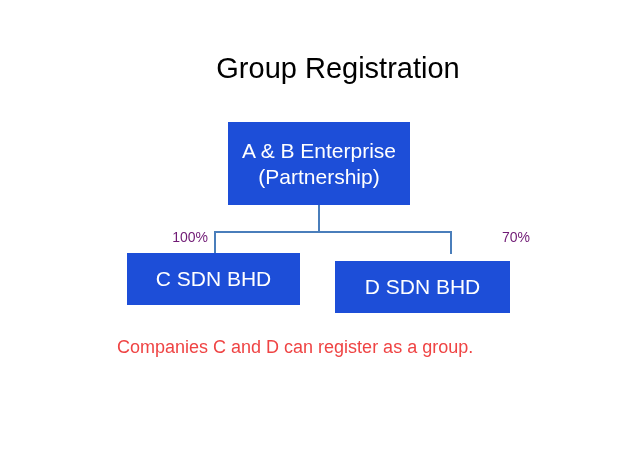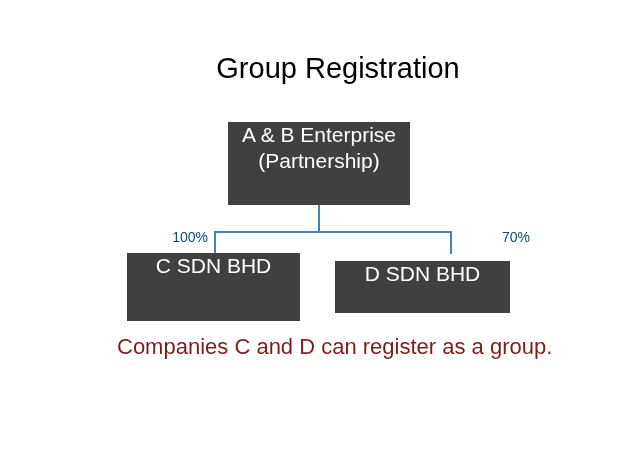--- a/index.html
+++ b/index.html
@@ -30,23 +30,24 @@
     line-height: 40px;
     color: #000000;
     white-space: nowrap;
     padding-left: 19px;
   }
 
   
   .org-box {
     position: absolute;
     box-sizing: border-box;
-    background: #404040;
+    background: #1d4ed8;
     color: #ffffff;
     display: flex;
+    align-items: center;
     justify-content: center;
     text-align: center;
   }
   .org-box .box-text {
     display: block;
     width: 100%;
     white-space: pre-line;
   }
 
   #box-parent {
@@ -55,21 +56,21 @@
     width: 182px;
     height: 83px;
     font-size: 21px;
     line-height: 26px;
   }
 
   #box-child-left {
     left: 127px;
     top: 253px;
     width: 173px;
-    height: 68px;
+    height: 52px;
     font-size: 21px;
     line-height: 26px;
   }
 
   #box-child-right {
     left: 335px;
     top: 253px;
     width: 175px;
     height: 52px;
     font-size: 21px;
@@ -109,21 +110,21 @@
     top: 231px;
     width: 2px;
     height: 23px;
   }
 
   
   .pct-label {
     position: absolute;
     font-size: 14px;
     line-height: 18px;
-    color: #0c4a6e;
+    color: #701a75;
     white-space: nowrap;
   }
   #pct-left {
     left: 142px;
     top: 228px;
     width: 66px;
     text-align: right;
   }
   #pct-right {
     left: 458px;
@@ -132,23 +133,23 @@
     text-align: left;
     margin-left: 44px;
   }
 
   
   #caption {
     position: absolute;
     left: 117px;
     top: 334px;
     width: 460px;
-    font-size: 22px;
+    font-size: 18px;
     line-height: 26px;
-    color: #7f1d1d;
+    color: #ef4444;
     text-align: left;
     white-space: nowrap;
   }
 </style>
 </head>
 <body>
 
 <div id="slide">
 
   <div id="slide-title">Group Registration</div>

